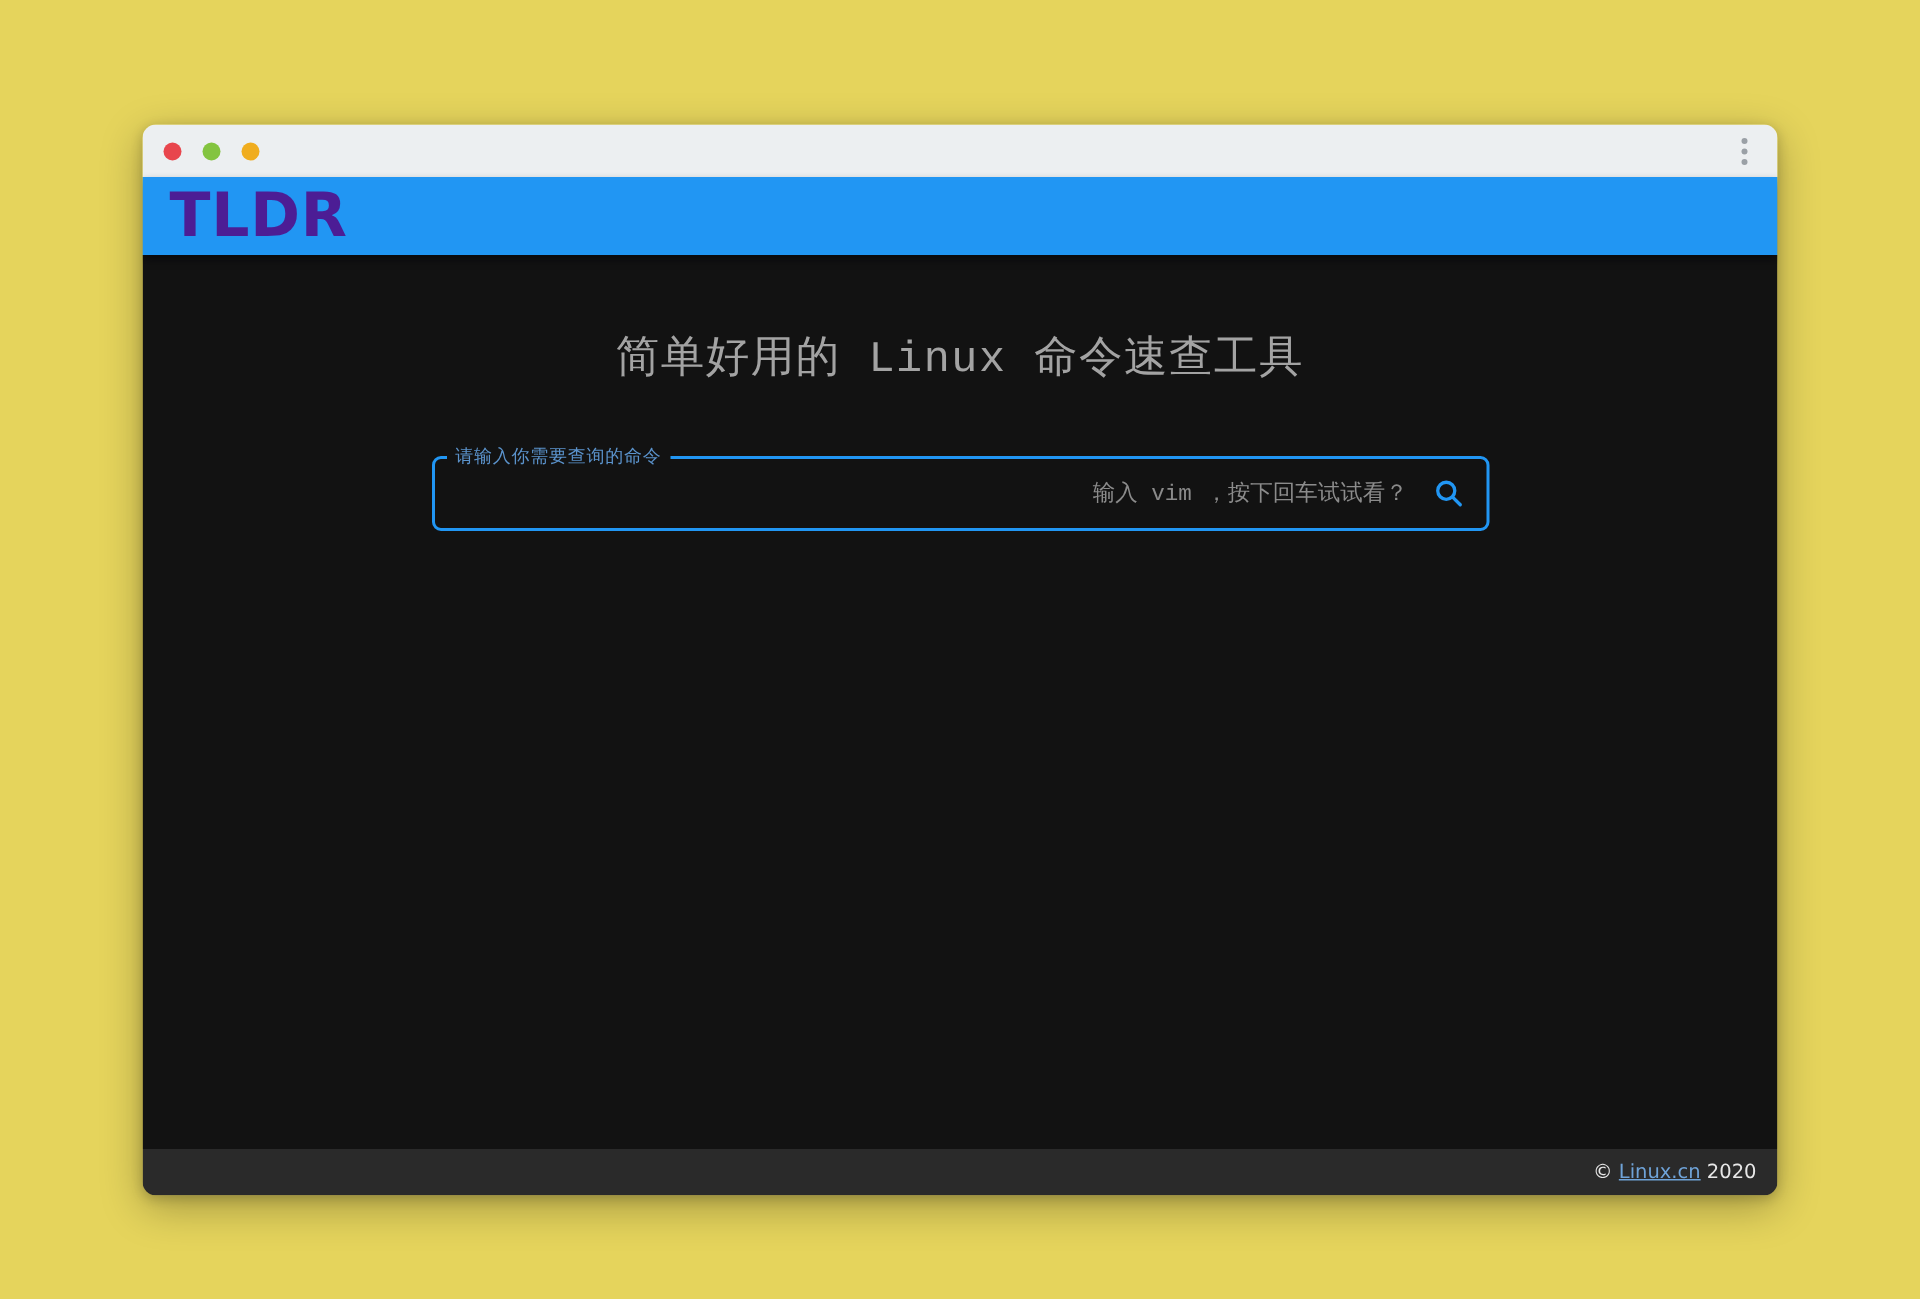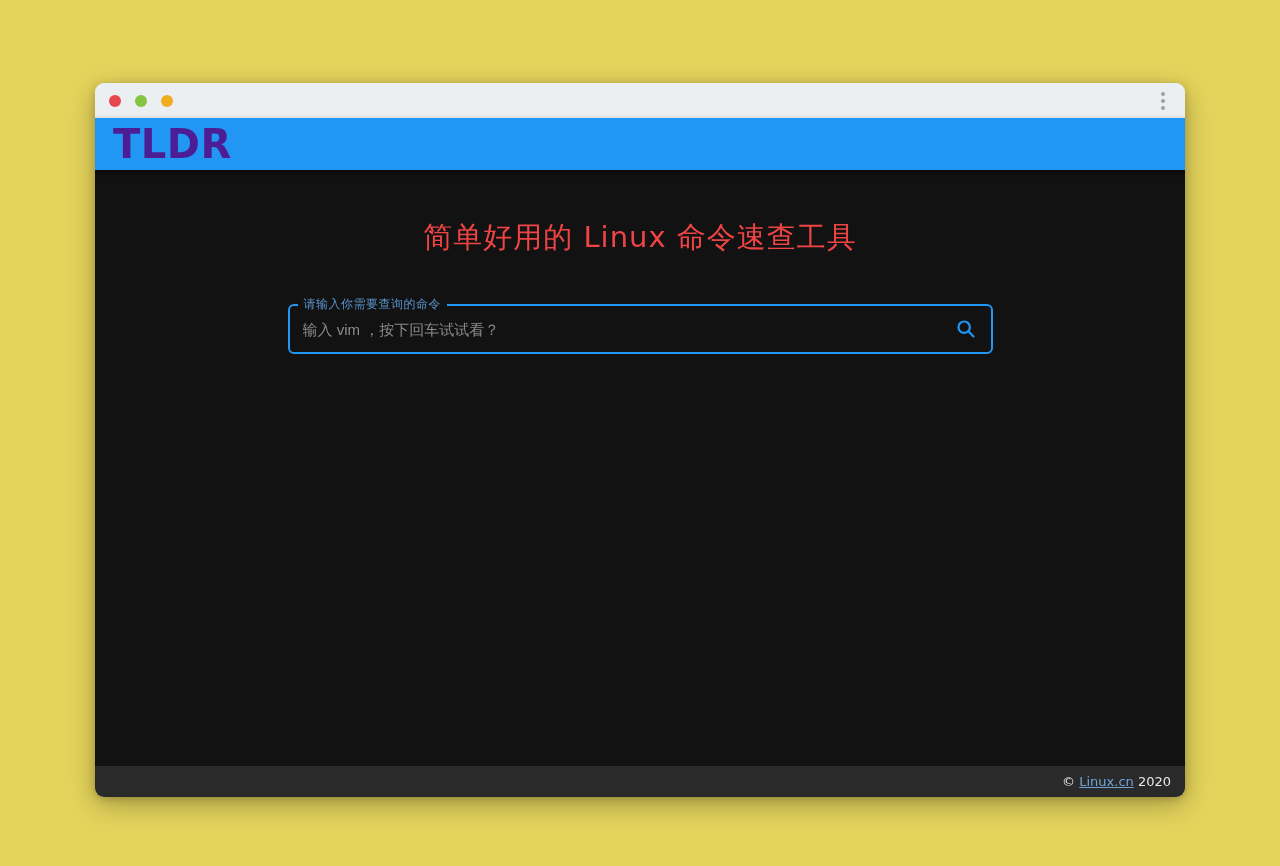--- a/index.html
+++ b/index.html
@@ -77,25 +77,26 @@
 
   
   .content {
     flex: 1 1 auto;
     background: #121212;
     position: relative;
     z-index: 1;
     padding-top: 48px;
   }
   .page-title {
-    color: #ef4444;
+    color: #a3a3a3;
     font-size: 29px;
     font-weight: 400;
     text-align: center;
     letter-spacing: 1px;
+    font-family: Liberation Mono, monospace;
   }
 
   
   .search-wrap {
     position: relative;
     width: 705px;
     height: 50px;
     margin: 46px auto 0 auto;
     border: 2px solid #2196f3;
     border-radius: 6px;
@@ -116,21 +117,22 @@
   }
   .search-input {
     flex: 1 1 auto;
     height: 100%;
     background: transparent;
     border: none;
     outline: none;
     color: #e0e0e0;
     font-size: 15px;
     padding: 0 10px 0 13px;
-    font-family: Liberation Sans, sans-serif;
+    font-family: Liberation Mono, monospace;
+    text-align: right;
   }
   .search-input::placeholder { color: #8b8b8b; opacity: 1; }
   .search-icon {
     flex: 0 0 auto;
     width: 34px; height: 34px;
     margin-right: 8px;
     display: flex;
     align-items: center;
     justify-content: center;
     cursor: pointer;

